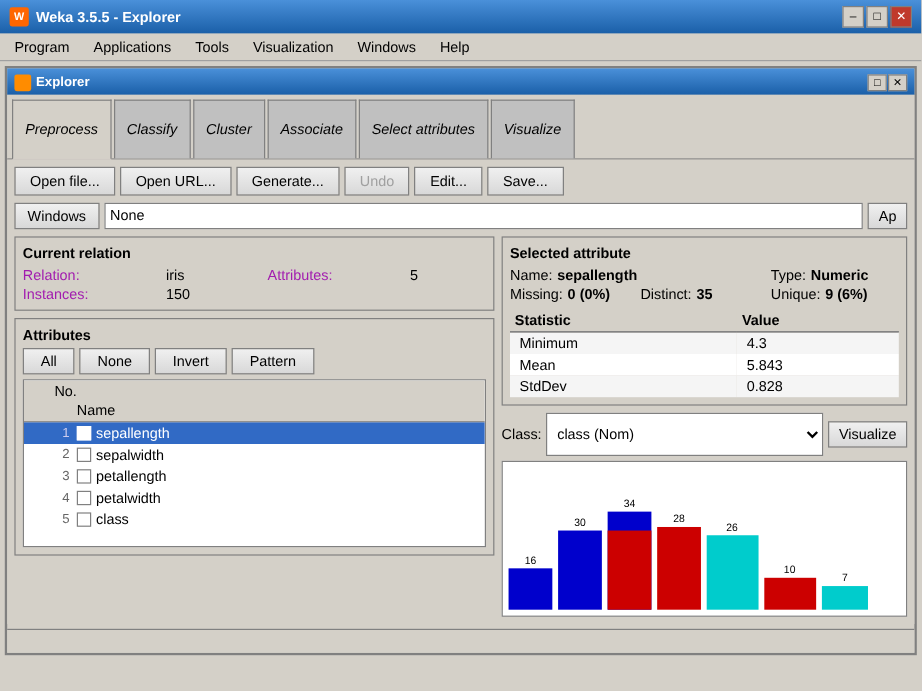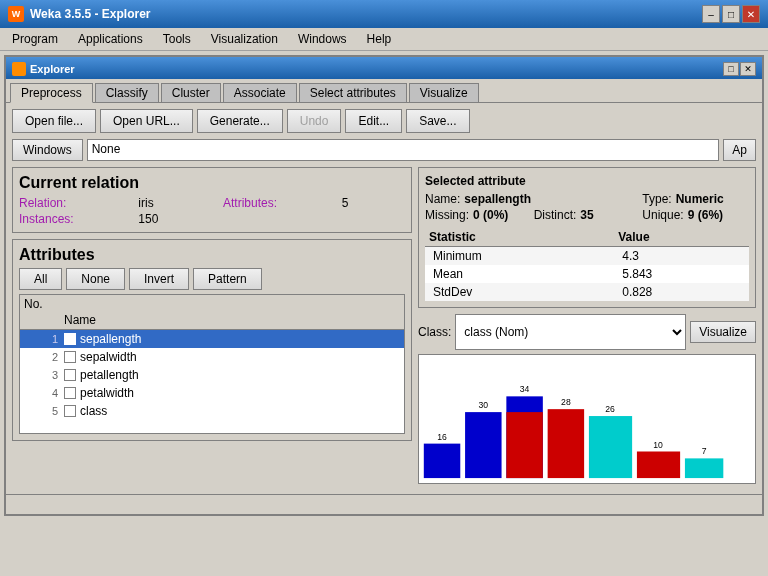--- a/index.html
+++ b/index.html
@@ -51,26 +51,27 @@
     .exp-btn { width: 16px; height: 14px; background: #d4d0c8; border: 1px solid #808080; font-size: 9px; cursor: pointer; display: flex; align-items: center; justify-content: center; }
 
     .tabs-bar {
       background: #d4d0c8;
       padding: 4px 4px 0 4px;
       display: flex;
       gap: 2px;
       border-bottom: 1px solid #808080;
     }
     .tab {
-      padding: 2px 10px;
+      padding: 17px 10px;
       background: #c0c0c0;
       border: 1px solid #808080;
       border-bottom: none;
       cursor: pointer;
       font-size: 12px;
+      font-style: italic;
     }
     .tab.active {
       background: #d4d0c8;
       border-bottom: 1px solid #d4d0c8;
       margin-bottom: -1px;
       z-index: 1;
     }
 
     .content-area {
       background: #d4d0c8;
@@ -135,21 +136,21 @@
     }
 
     .section-box {
       border: 1px solid #808080;
       background: #d4d0c8;
       padding: 6px;
       margin-bottom: 6px;
     }
     .section-title {
       font-weight: bold;
-      font-size: 16px;
+      font-size: 12px;
       margin-bottom: 4px;
     }
     .relation-grid {
       display: grid;
       grid-template-columns: auto auto auto auto;
       gap: 2px 8px;
       font-size: 12px;
     }
     .relation-label { color: #a21caf; }
     .relation-value { color: #000; }
@@ -169,21 +170,21 @@
       height: 140px;
       overflow-y: auto;
     }
     .attr-header {
       display: flex;
       background: #d4d0c8;
       border-bottom: 1px solid #808080;
       padding: 2px 4px;
       font-size: 12px;
     }
-    .attr-header-no { width: 40px; }
+    .attr-header-no { width: 40px; text-align: right; }
     .attr-header-name { flex: 1; margin-top: 16px; }
     .attr-row {
       display: flex;
       padding: 2px 4px;
       font-size: 12px;
       align-items: center;
       cursor: pointer;
     }
     .attr-row.selected { background: #316ac5; color: white; }
     .attr-row.selected .attr-checkbox { border-color: white; }

